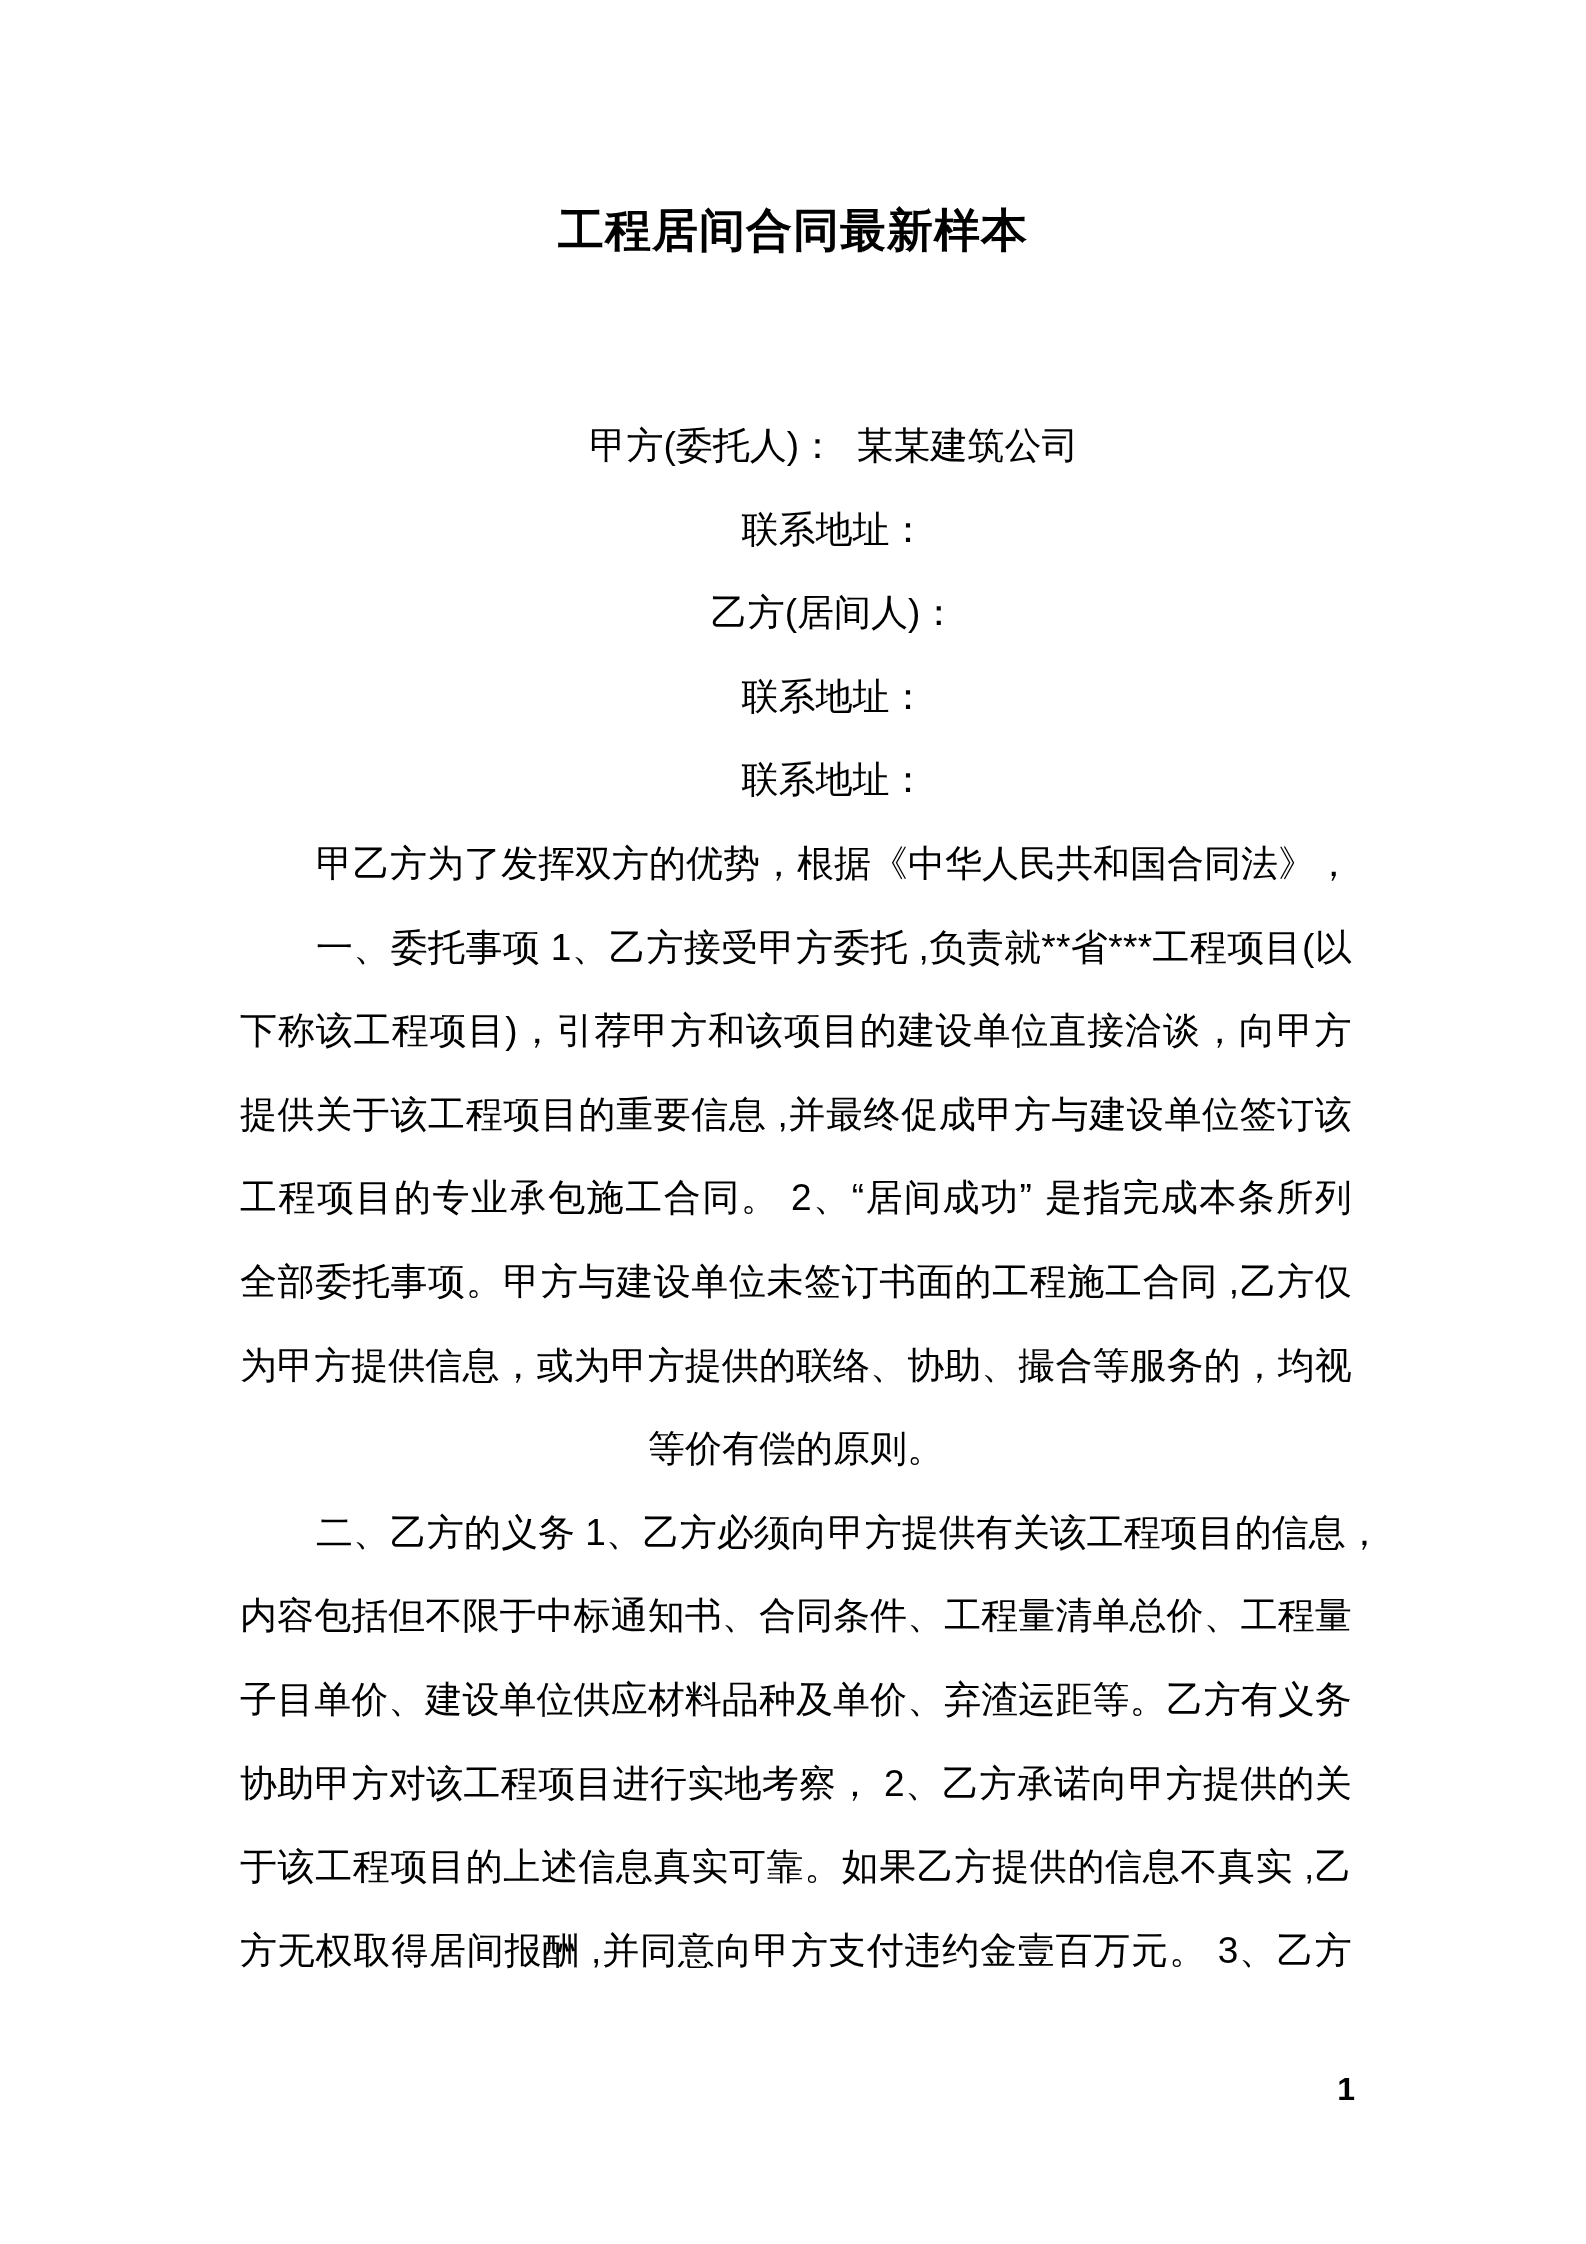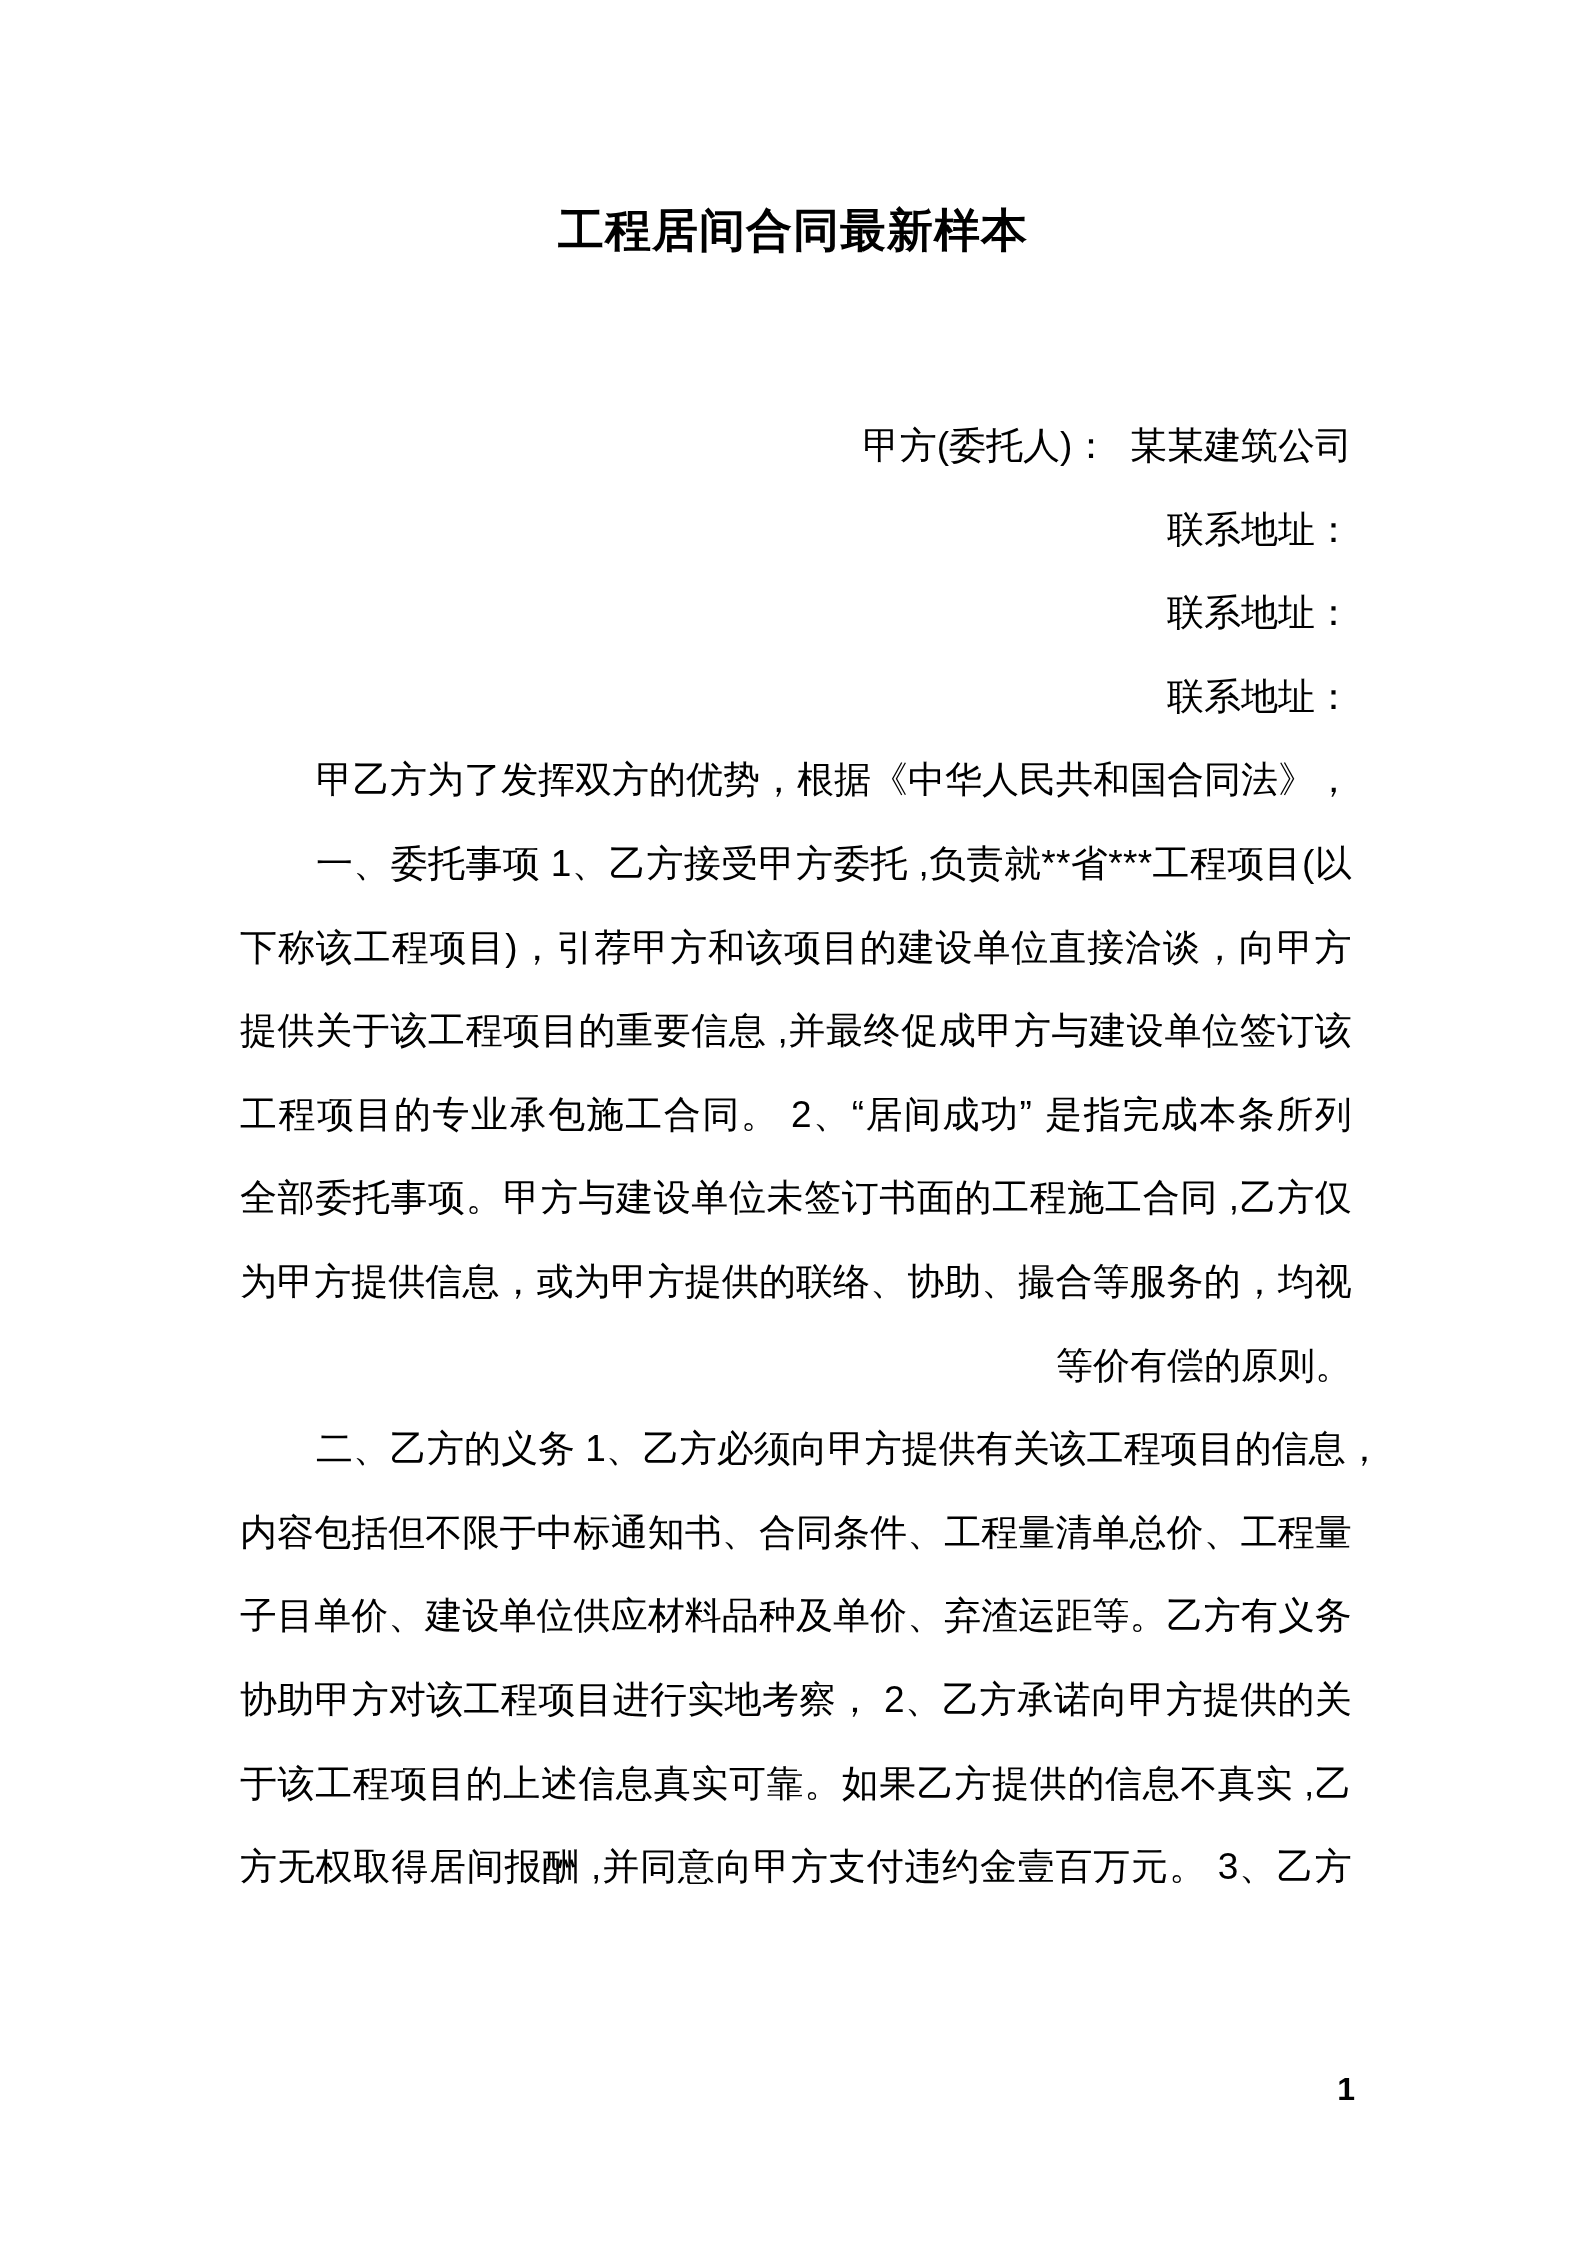--- a/index.html
+++ b/index.html
@@ -33,21 +33,21 @@
     position: absolute;
     left: 240px;
     top: 404px;
     width: 1112px;
   }
   .line {
     height: 83.6px;
     line-height: 83.6px;
     font-size: 37px;
     white-space: pre;
-    text-align: right;
+    text-align: center;
   }
   .line.indent {
     padding-left: 76px;
   }
   .line.fill {
     display: flex;
     justify-content: space-between;
     align-items: baseline;
     white-space: normal;
   }
@@ -69,20 +69,21 @@
 </style>
 </head>
 <body>
 
 <div class="page">
   <h1 class="title">工程居间合同最新样本</h1>
 
   <div class="body">
       <div class="line indent">甲方(委托人)：  某某建筑公司</div>
       <div class="line indent">联系地址：</div>
+      <div class="line indent">乙方(居间人)：</div>
       <div class="line indent">联系地址：</div>
       <div class="line indent">联系地址：</div>
       <div class="line indent fill">
         <span>甲</span>
         <span>乙</span>
         <span>方</span>
         <span>为</span>
         <span>了</span>
         <span>发</span>
         <span>挥</span>

